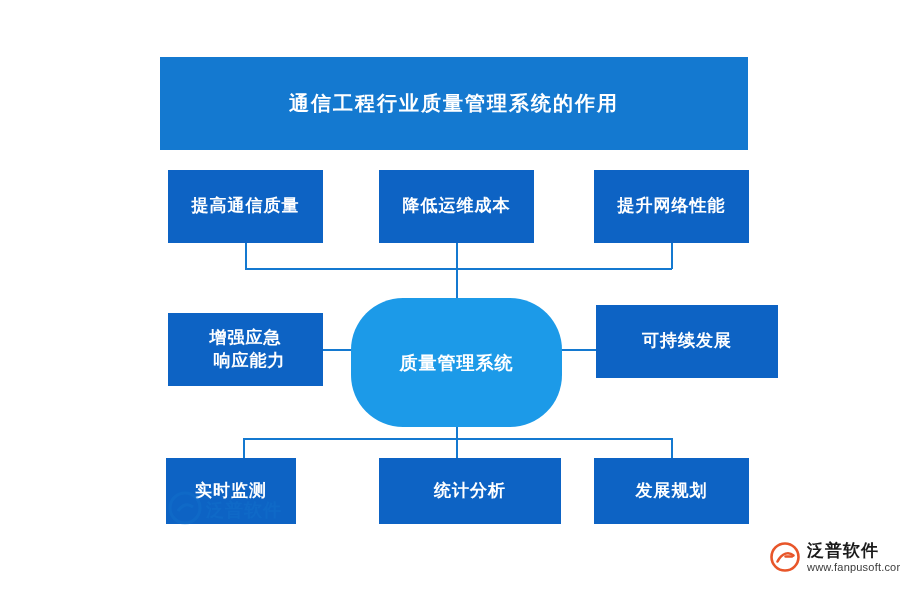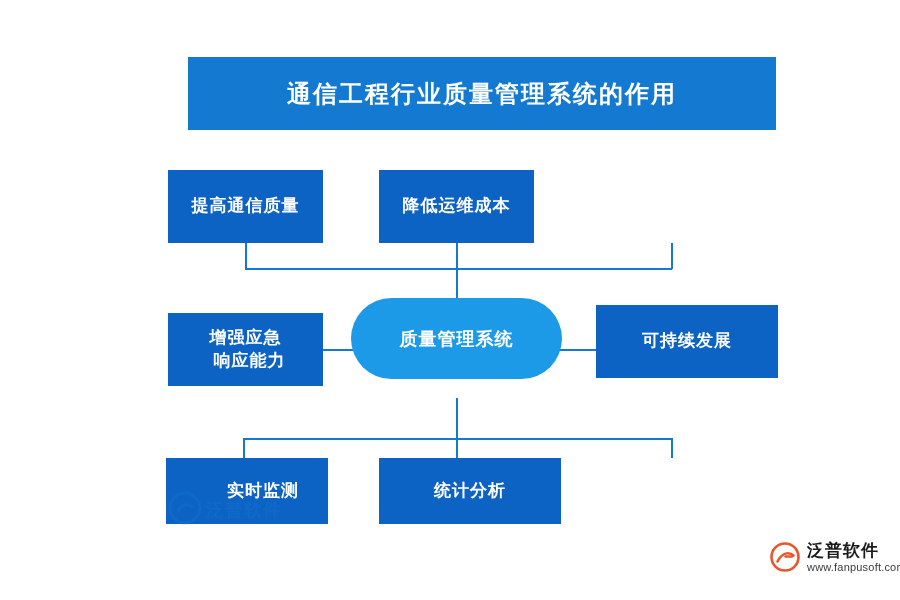--- a/index.html
+++ b/index.html
@@ -18,30 +18,29 @@
     width: 900px;
     height: 600px;
   }
 
   
   .title-banner {
     position: absolute;
     left: 160px;
     top: 57px;
     width: 588px;
-    height: 73px;
+    height: 93px;
     background: #1479d0;
     color: #ffffff;
     display: flex;
     align-items: center;
     justify-content: center;
-    font-size: 24px;
+    font-size: 20px;
     font-weight: bold;
     letter-spacing: 2px;
-    margin-left: 28px;
   }
 
   
   .node-box {
     position: absolute;
     background: #0d63c4;
     color: #ffffff;
     display: flex;
     align-items: center;
     justify-content: center;
@@ -51,21 +50,21 @@
     line-height: 1.35;
     letter-spacing: 1px;
   }
 
   
   .center-node {
     position: absolute;
     left: 351px;
     top: 298px;
     width: 211px;
-    height: 81px;
+    height: 129px;
     background: #1c9ae8;
     border-radius: 52px / 52px;
     color: #ffffff;
     display: flex;
     align-items: center;
     justify-content: center;
     font-size: 18px;
     font-weight: bold;
     letter-spacing: 1px;
   }
@@ -155,41 +154,47 @@
   <div class="line v" style="left:243px; top:438px; height:20px;"></div>
   <div class="line v" style="left:456px; top:438px; height:20px;"></div>
   <div class="line v" style="left:671px; top:438px; height:20px;"></div>
 
   <div class="node-box" style="left:379px; top:170px; width:155px; height:73px;">
     <span>降低运维成本</span>
   </div>
   <div class="node-box" style="left:168px; top:170px; width:155px; height:73px;">
     <span>提高通信质量</span>
   </div>
+  <div class="node-box" style="left:594px; top:170px; width:155px; height:73px;">
+    <span>提升网络性能</span>
+  </div>
 
   <div class="node-box" style="left:168px; top:313px; width:155px; height:73px;text-align:center;">
     <span style="display:block;">
       <span style="display:block;">增强应急</span>
       <span style="display:block;margin-left:8px;">响应能力</span>
     </span>
   </div>
 
   <div class="center-node">
     <span>质量管理系统</span>
   </div>
 
   <div class="node-box" style="left:596px; top:305px; width:182px; height:73px;">
     <span>可持续发展</span>
   </div>
 
-  <div class="node-box" style="left:166px; top:458px; width:130px; height:66px;padding-left:32px;">
+  <div class="node-box" style="left:166px; top:458px; width:130px; height:66px;">
     <span>实时监测</span>
   </div>
   <div class="node-box" style="left:379px; top:458px; width:182px; height:66px;">
     <span>统计分析</span>
+  </div>
+  <div class="node-box" style="left:594px; top:458px; width:155px; height:66px;">
+    <span>发展规划</span>
   </div>
 
   <div class="watermark">
     <span>
       <svg width="34" height="34" viewBox="0 0 34 34">
         <circle cx="17" cy="17" r="15" fill="none" stroke="#1479d0" stroke-width="3"></circle>
         <path d="M10 20 q7 -10 15 -4" fill="none" stroke="#1479d0" stroke-width="3"></path>
       </svg>
     </span>
     <span class="wm-text">泛普软件</span>

